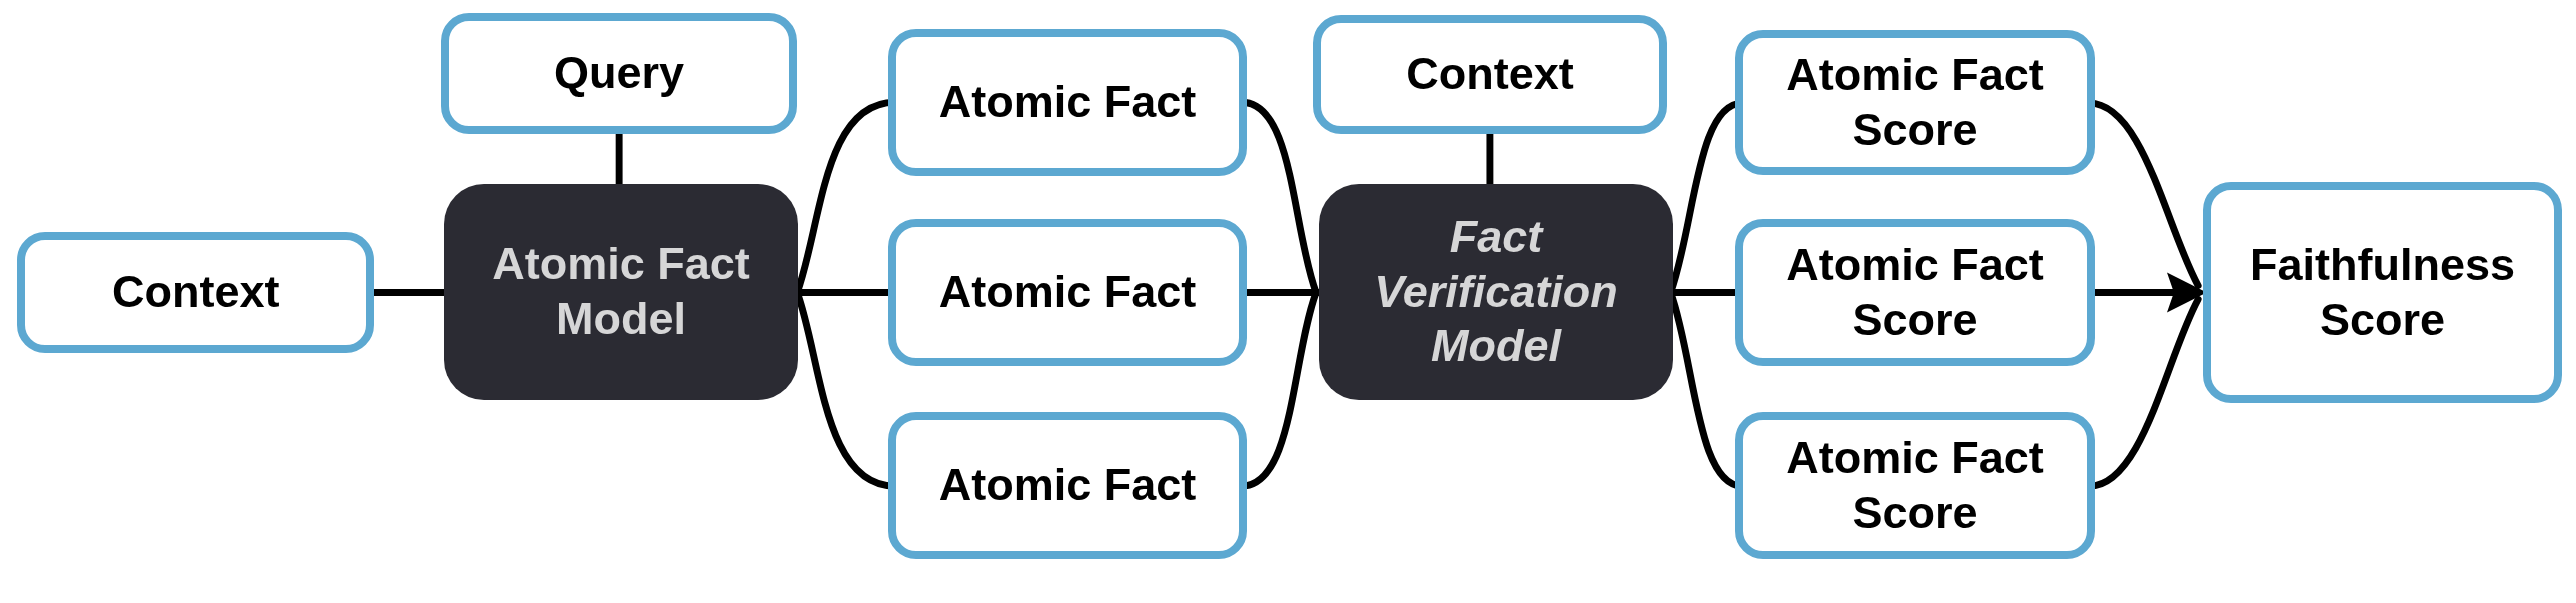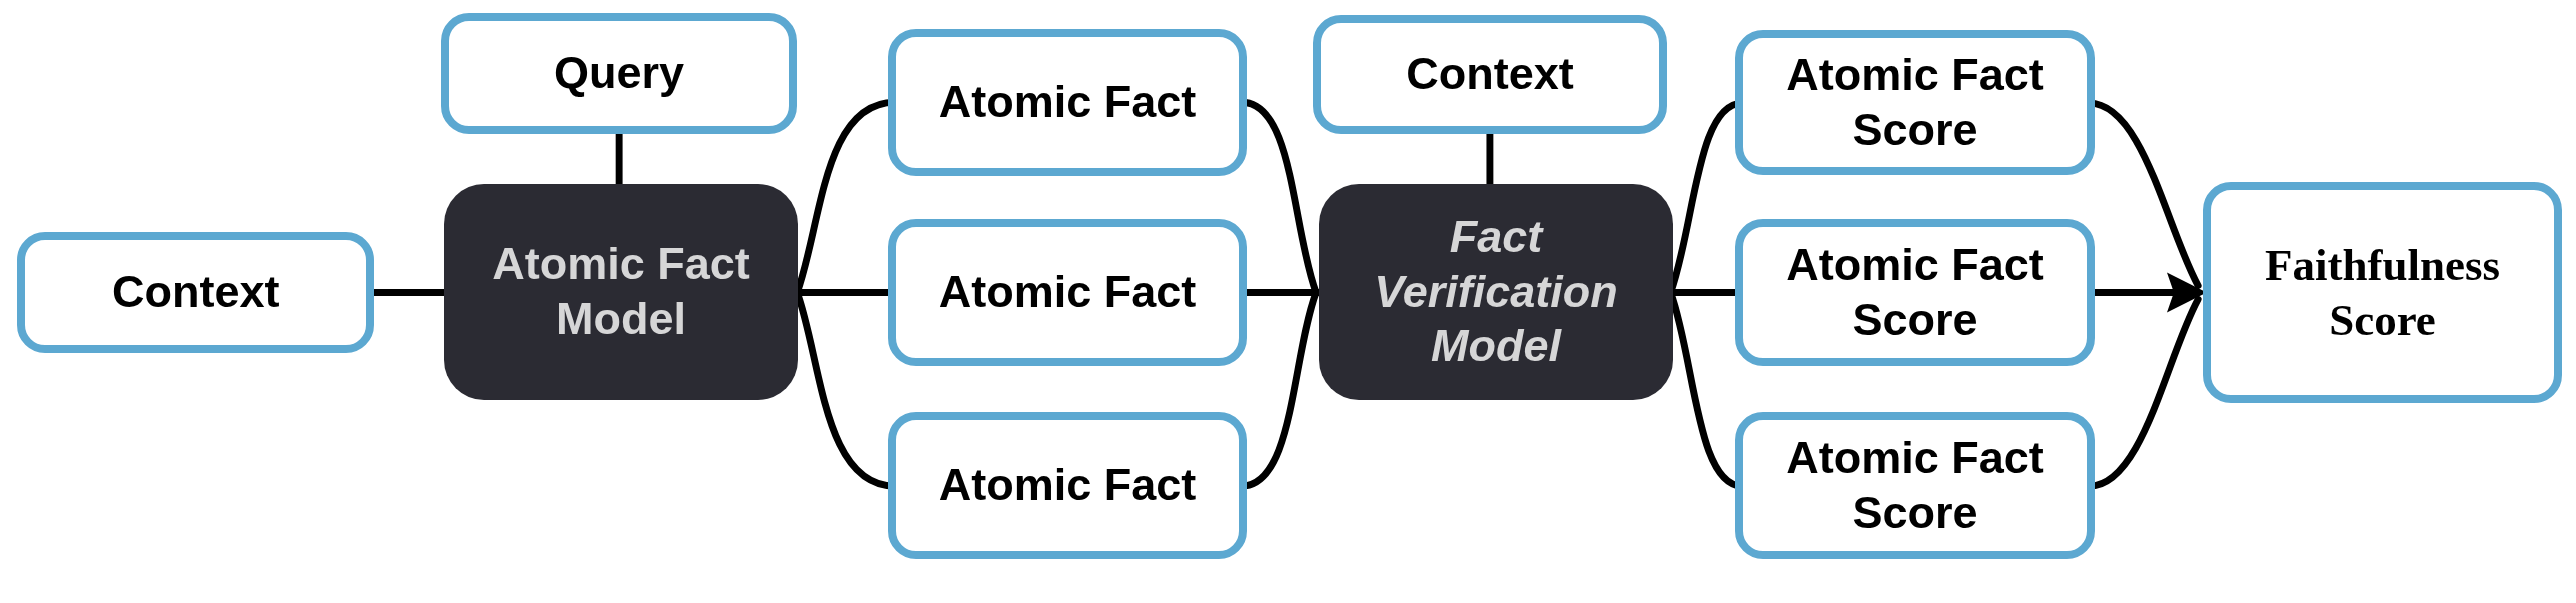--- a/index.html
+++ b/index.html
@@ -72,21 +72,21 @@
   #n-query     { left: 441px;  top: 13px;  width: 356px; height: 121px; }
   #n-afm       { left: 444px;  top: 184px; width: 354px; height: 216px; }
   #n-af1       { left: 888px; top: 28.5px;  width: 359px; height: 147px; }
   #n-af2       { left: 888px; top: 219px; width: 359px; height: 147px; }
   #n-af3       { left: 888px; top: 412px; width: 359px; height: 147px; }
   #n-context   { left: 1313px; top: 14.7px;  width: 354px; height: 119px; }
   #n-fvm       { left: 1319px; top: 184px; width: 354px; height: 216px; font-style: italic; }
   #n-afs1      { left: 1735px; top: 30px;  width: 360px; height: 145px; }
   #n-afs2      { left: 1735px; top: 219px; width: 360px; height: 147px; }
   #n-afs3      { left: 1735px; top: 412px; width: 360px; height: 147px; }
-  #n-faith     { left: 2203px; top: 182px; width: 359px; height: 221px; font-family: Liberation Serif, serif; }
+  #n-faith     { left: 2203px; top: 182px; width: 359px; height: 221px; }
 </style>
 </head>
 <body>
 
 <div class="canvas">
 
   <svg class="wires" viewBox="0 0 2979 698" aria-hidden="true">
 
     <path class="wire" d="M 425,338 L 525,338"></path>
 

